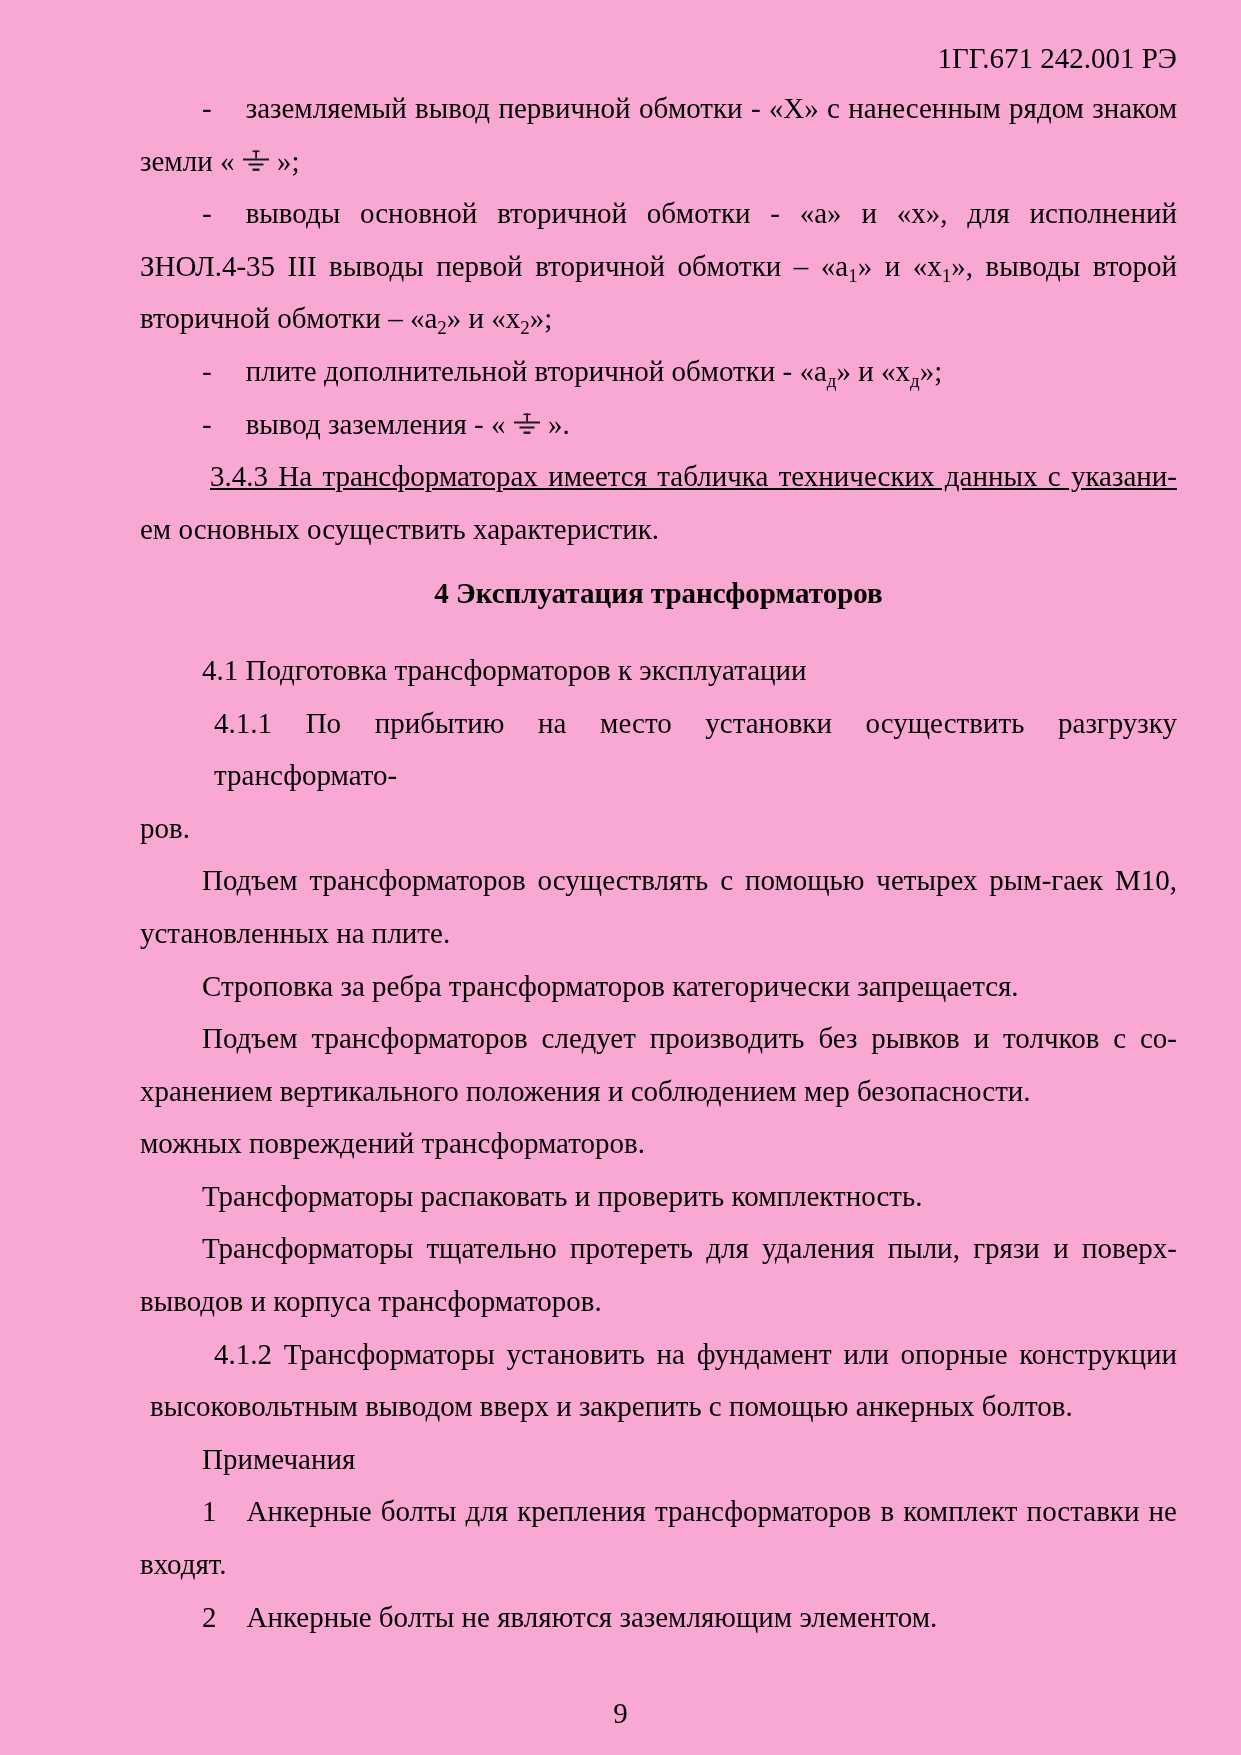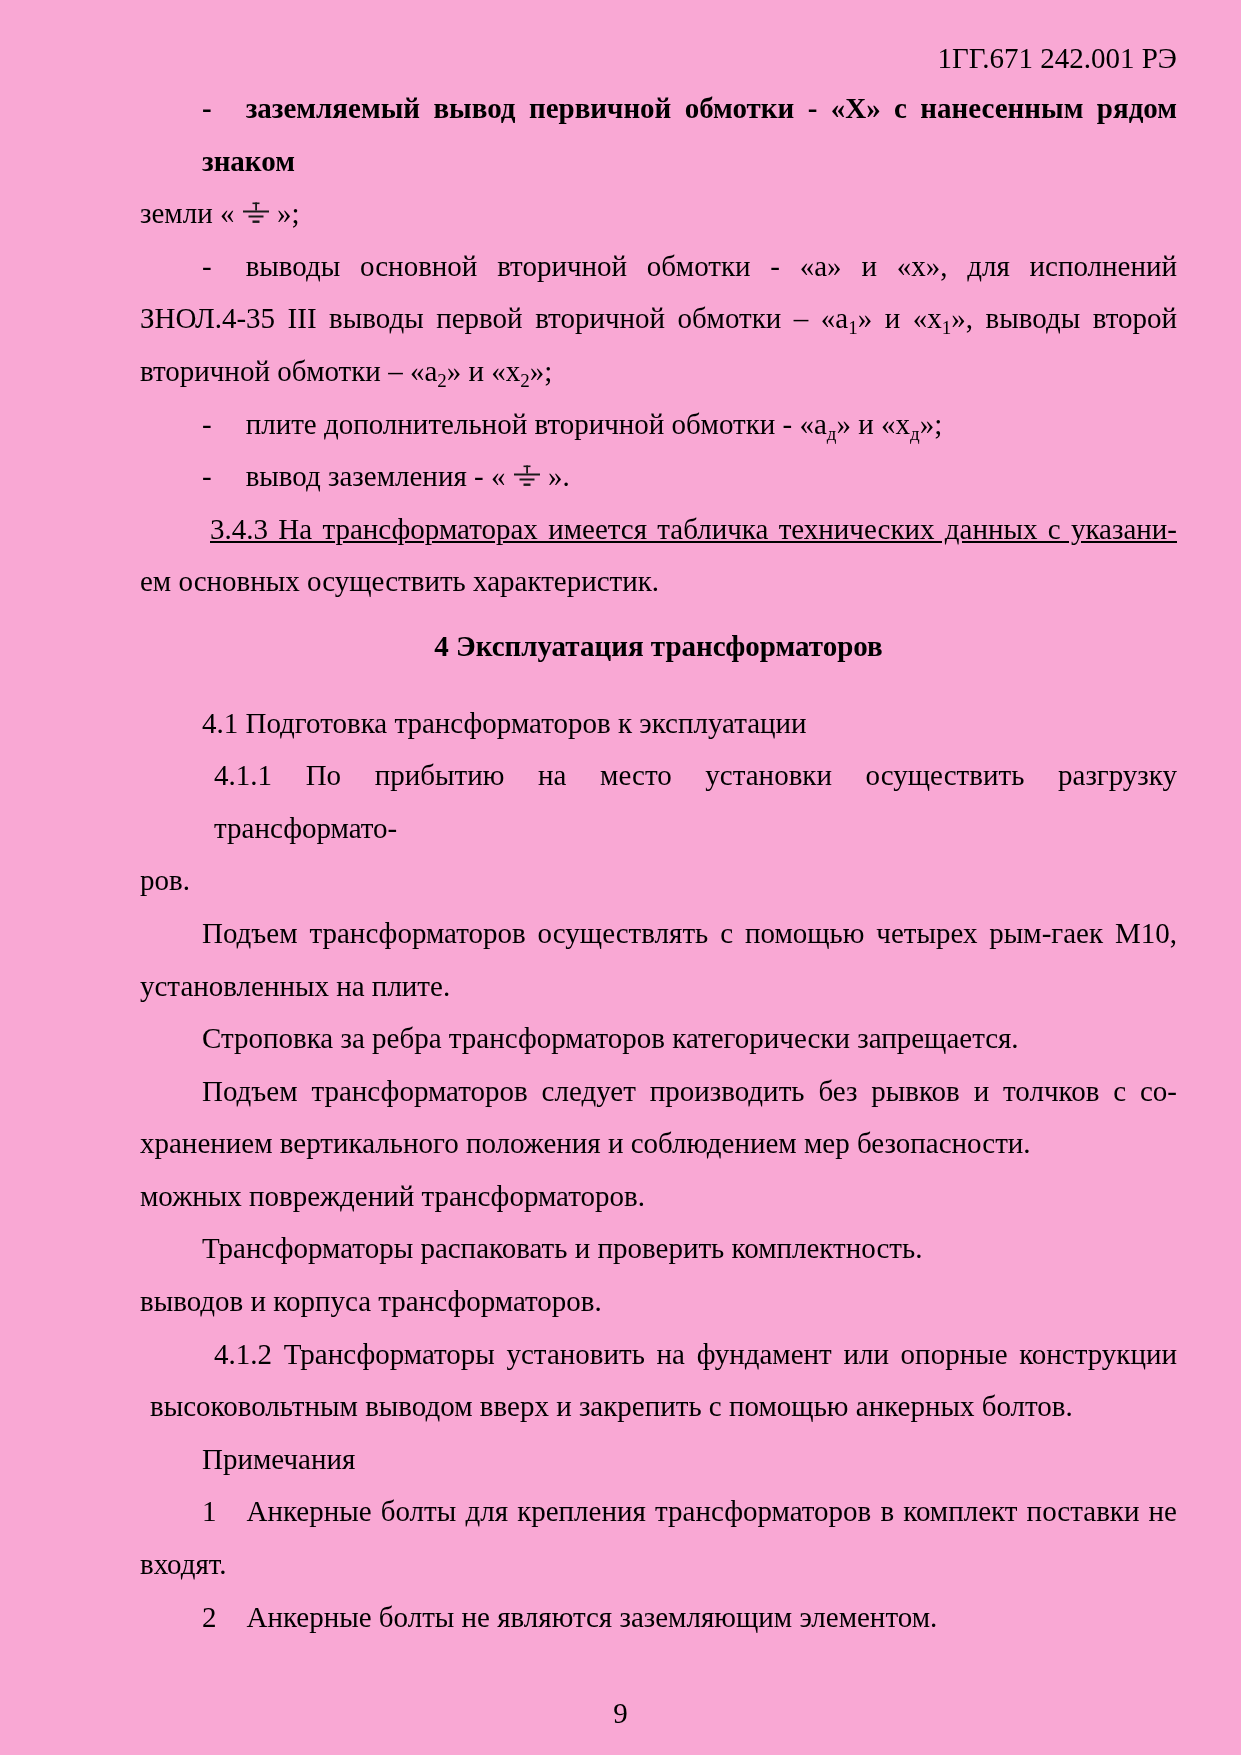--- a/index.html
+++ b/index.html
@@ -35,21 +35,21 @@
     text-align:center;line-height:40px;
   }
 </style>
 </head>
 <body>
 
 <div class="page">
   <div class="doc-header">1ГГ.671 242.001 РЭ</div>
 
   <div>
-      <div class="line justify" style="padding-left: 62px; font-weight: bold;"><span>-</span><span class="tab" style="width: 34px;"></span><span>заземляемый вывод первичной обмотки - «Х» с нанесенным рядом знаком</span></div>
+      <div class="line justify" style="padding-left: 62px;"><span>-</span><span class="tab" style="width: 34px;"></span><span>заземляемый вывод первичной обмотки - «Х» с нанесенным рядом знаком</span></div>
       <div class="line"><span>земли « </span><span class="ground-icon"><svg width="28" height="23" viewBox="0 0 28 23" xmlns="http://www.w3.org/2000/svg">
       <rect x="10.5" y="0.5" width="7" height="1.6" fill="#1a1a1a"></rect>
       <rect x="13.2" y="0.5" width="1.8" height="8" fill="#1a1a1a"></rect>
       <rect x="1" y="8.5" width="26" height="2" fill="#1a1a1a"></rect>
       <rect x="6.5" y="13.5" width="15" height="2" fill="#1a1a1a"></rect>
       <rect x="10.5" y="18.5" width="7" height="2.4" fill="#1a1a1a"></rect>
     </svg></span><span> »;</span></div>
       <div class="line justify" style="padding-left: 62px;"><span>-</span><span class="tab" style="width: 34px;"></span><span>выводы основной вторичной обмотки - «а» и «х», для исполнений</span></div>
       <div class="line justify"><span>ЗНОЛ.4-35 III выводы первой вторичной обмотки – «а</span><span class="sub">1</span><span>» и «х</span><span class="sub">1</span><span>», выводы второй</span></div>
       <div class="line"><span>вторичной обмотки – «а</span><span class="sub">2</span><span>» и «х</span><span class="sub">2</span><span>»;</span></div>
@@ -67,20 +67,21 @@
       <div class="line" style="padding-left: 62px;"><span>4.1 Подготовка трансформаторов к эксплуатации</span></div>
       <div class="line justify" style="padding-left: 74px;"><span>4.1.1 По прибытию на место установки осуществить разгрузку трансформато-</span></div>
       <div class="line"><span>ров.</span></div>
       <div class="line justify" style="padding-left: 62px;"><span>Подъем трансформаторов осуществлять с помощью четырех рым-гаек М10,</span></div>
       <div class="line"><span>установленных на плите.</span></div>
       <div class="line" style="padding-left: 62px;"><span>Строповка за ребра трансформаторов категорически запрещается.</span></div>
       <div class="line justify" style="padding-left: 62px;"><span>Подъем трансформаторов следует производить без рывков и толчков с со-</span></div>
       <div class="line"><span>хранением вертикального положения и соблюдением мер безопасности.</span></div>
       <div class="line"><span>можных повреждений трансформаторов.</span></div>
       <div class="line" style="padding-left: 62px;"><span>Трансформаторы распаковать и проверить комплектность.</span></div>
+      <div class="line justify" style="padding-left: 62px;"><span>Трансформаторы тщательно протереть для удаления пыли, грязи и поверх-</span></div>
       <div class="line"><span>выводов и корпуса трансформаторов.</span></div>
       <div class="line justify" style="padding-left: 74px;"><span>4.1.2 Трансформаторы установить на фундамент или опорные конструкции</span></div>
       <div class="line" style="padding-left: 10px;"><span>высоковольтным выводом вверх и закрепить с помощью анкерных болтов.</span></div>
       <div class="line" style="padding-left: 62px;"><span>Примечания</span></div>
       <div class="line justify" style="padding-left: 62px;"><span>1</span><span class="tab" style="width: 30px;"></span><span>Анкерные болты для крепления трансформаторов в комплект поставки не</span></div>
       <div class="line"><span>входят.</span></div>
       <div class="line" style="padding-left: 62px;"><span>2</span><span class="tab" style="width: 30px;"></span><span>Анкерные болты не являются заземляющим элементом.</span></div>
     </div>
 
   <div class="page-number">9</div>

